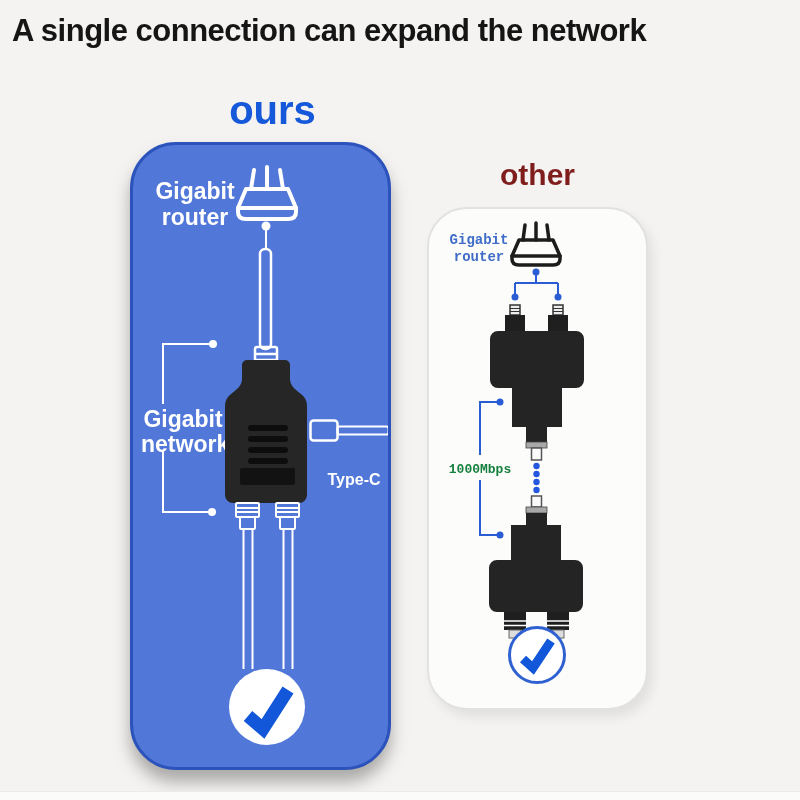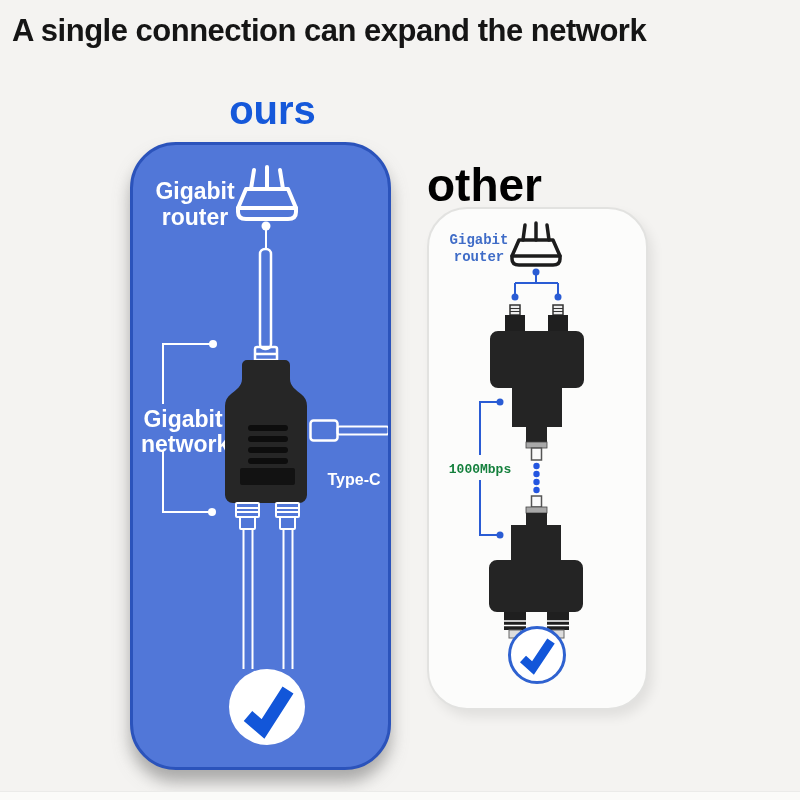--- a/index.html
+++ b/index.html
@@ -13,22 +13,22 @@
     left:12px;top:14px;width:800px;
     color:#151515;font-weight:700;font-size:31px;line-height:34px;
     letter-spacing:-0.5px;
   }
   
   .ours-title{
     left:142px;top:88px;width:261px;text-align:center;
     color:#1558da;font-weight:700;font-size:40px;
   }
   .other-title{
-    left:427px;top:158px;width:221px;text-align:left;
-    color:#000000;font-weight:700;font-size:46px;
+    left:427px;top:158px;width:221px;text-align:center;
+    color:#7f1d1d;font-weight:700;font-size:30px;
   }
   
   .ours-panel{
     left:130px;top:142px;width:261px;height:628px;box-sizing:border-box;
     background:#5177d8;border:3px solid #2b53bb;border-radius:46px;
     box-shadow:0 12px 16px rgba(110,110,110,0.55);
   }
   .ours-panel .label{
     position:absolute;color:#ffffff;font-weight:700;text-align:center;
   }

